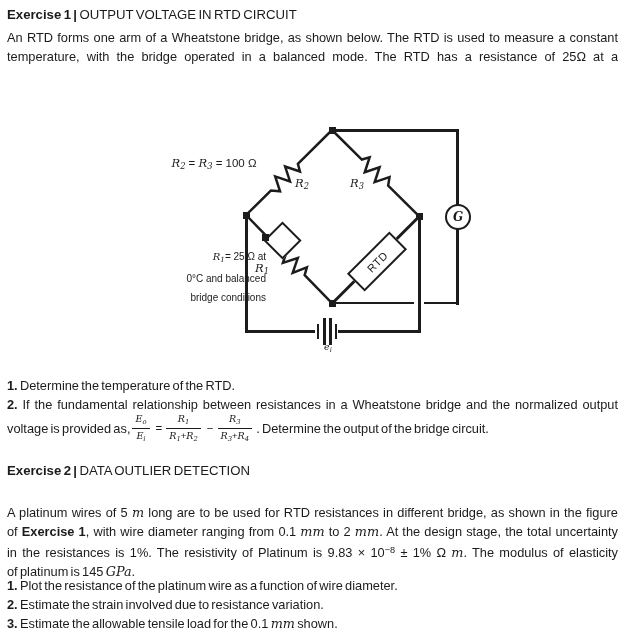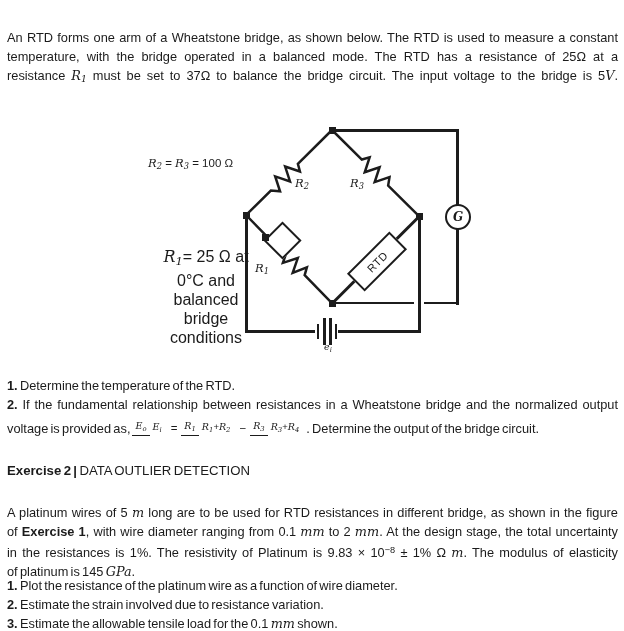--- a/index.html
+++ b/index.html
@@ -11,51 +11,51 @@
   .block{position:absolute;left:7px;width:611px;font-size:12.8px;line-height:19px;word-spacing:-1.3px}
   .heading{font-size:13.2px}
   .tline{line-height:19px}
   .jl{text-align:justify;text-align-last:justify}
   .rs-b{font-weight:700}
   .rs-i{font-family:"DejaVu Serif",serif;font-style:italic}
   .rs-isub{font-family:"DejaVu Serif",serif;font-style:italic;font-size:0.72em;vertical-align:-0.22em}
   .rs-sup{font-size:0.72em;vertical-align:0.38em}
   
   .formula-row{display:flex;align-items:center;flex-wrap:nowrap}
-  .frac{display:inline-flex;flex-direction:row;text-align:center;font-size:9.5px;line-height:1.25;margin:0 4px 0 2px}
+  .frac{display:inline-flex;flex-direction:column;text-align:center;font-size:9.5px;line-height:1.25;margin:0 4px 0 2px}
   .fnum{border-bottom:1px solid #1b1b1b;padding:0 3px 1px;text-align:center}
   .fden{padding:1px 3px 0;text-align:center}
   .op{margin:0 2px;font-size:11.5px}
   
   #diagram{position:absolute;left:0;top:115px;width:624px;height:258px}
   .wire{position:absolute;background:#1c1c1c}
   .arm{position:absolute;height:20px;transform-origin:0 50%}
   .arm svg{display:block}
   .dot{position:absolute;width:7px;height:7px;background:#1c1c1c;z-index:3}
   .gcircle{position:absolute;left:445px;top:89px;width:22px;height:22px;border:2.5px solid #1c1c1c;
     border-radius:50%;background:#fff;display:flex;align-items:center;justify-content:center;
     font-family:"DejaVu Serif",serif;font-style:italic;font-weight:700;font-size:12px;z-index:4}
   .diamond{position:absolute;left:269px;top:112px;width:23px;height:23px;border:2.5px solid #1c1c1c;
     background:#fff;transform:rotate(45deg);z-index:2}
   .rtdbox{position:absolute;left:347px;top:134px;width:56px;height:21px;border:2px solid #1c1c1c;background:#fff;
     transform:rotate(-45deg);display:flex;align-items:center;justify-content:center;
     font-size:11px;letter-spacing:.5px;z-index:2}
   .dlabel{position:absolute;font-size:11.5px;z-index:5;word-spacing:0}
-  .note{font-size:16px;line-height:13.5px;text-align:center}
+  .note{font-size:10px;line-height:13.5px;text-align:right}
   .bbar{position:absolute;background:#1c1c1c;z-index:2}
 </style>
 </head>
 <body>
 
 <div class="page">
 
+  <div class="block heading" style="top:5px"><span class="rs-b">Exercise 1 | </span><span>OUTPUT VOLTAGE IN RTD CIRCUIT</span></div>
   <div class="block" style="top:28px">
       <div class="tline jl"><span>An RTD forms one arm of a Wheatstone bridge, as shown below. The RTD is used to measure a constant</span></div>
       <div class="tline jl"><span>temperature, with the bridge operated in a balanced mode. The RTD has a resistance of 25Ω at a</span></div>
-      <div class="tline jl"><span>resistance </span><span class="rs-i">R</span><span class="rs-isub">1</span><span> must be set to 37Ω to balance the bridge circuit. The input voltage to the bridge is 5</span><span class="rs-i">V</span><span>.</span></div>
     </div>
 
   <div id="diagram">
 
     <div class="wire" style="left:332px;top:13.5px;width:127px;height:3px"></div>
     <div class="wire" style="left:456px;top:13.5px;width:3px;height:176px"></div>
     <div class="wire" style="left:332px;top:186.5px;width:82px;height:2.8px"></div>
     <div class="wire" style="left:424px;top:186.5px;width:35px;height:2.8px"></div>
 
     <div class="wire" style="left:244.5px;top:100px;width:3px;height:118px"></div>
@@ -94,21 +94,21 @@
       <div class="bbar" style="left:328.5px;top:203px;width:3px;height:27px"></div>
       <div class="bbar" style="left:334.5px;top:209px;width:2.5px;height:15px"></div>
     </div>
 
     <div class="dot" style="left:328.5px;top:11.5px"></div>
     <div class="dot" style="left:242.5px;top:96.5px"></div>
     <div class="dot" style="left:415.5px;top:97.5px"></div>
     <div class="dot" style="left:328.5px;top:184.5px"></div>
     <div class="dot" style="left:261.5px;top:118.5px"></div>
 
-    <div class="dlabel" style="left:148px;top:41px;width:132px;text-align:left"><span class="rs-i">R</span><span class="rs-isub">2</span><span> = </span><span class="rs-i">R</span><span class="rs-isub">3</span><span> = 100 Ω</span></div>
+    <div class="dlabel" style="left:148px;top:41px;width:132px;text-align:center"><span class="rs-i">R</span><span class="rs-isub">2</span><span> = </span><span class="rs-i">R</span><span class="rs-isub">3</span><span> = 100 Ω</span></div>
     <div class="dlabel" style="left:295px;top:61px"><span class="rs-i">R</span><span class="rs-isub">2</span></div>
     <div class="dlabel" style="left:350px;top:61px"><span class="rs-i">R</span><span class="rs-isub">3</span></div>
     <div class="dlabel" style="left:255px;top:146px"><span class="rs-i">R</span><span class="rs-isub">1</span></div>
     <div class="dlabel note" style="left:146px;top:132px;width:120px">
         <div class="tline"><span class="rs-i">R</span><span class="rs-isub">1</span><span>= 25 Ω at</span></div>
         <div class="tline"><span>0°C and balanced</span></div>
         <div class="tline"><span>bridge conditions</span></div>
       </div>
     <div class="dlabel" style="left:317px;top:226px;width:22px;text-align:center;font-size:9.5px"><span class="rs-i">e</span><span class="rs-isub">i</span></div>
   </div>

